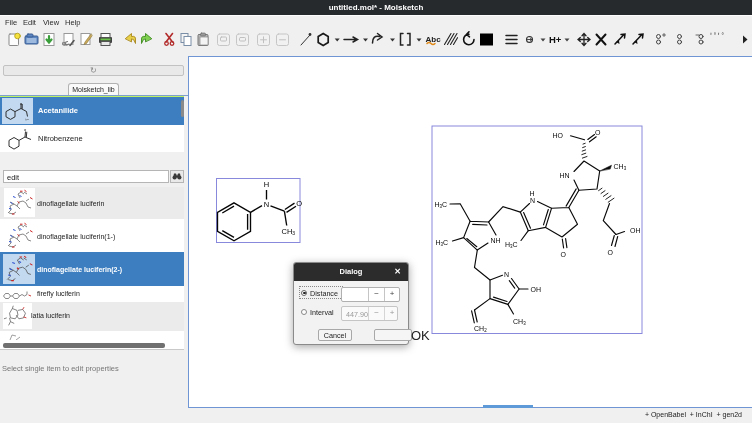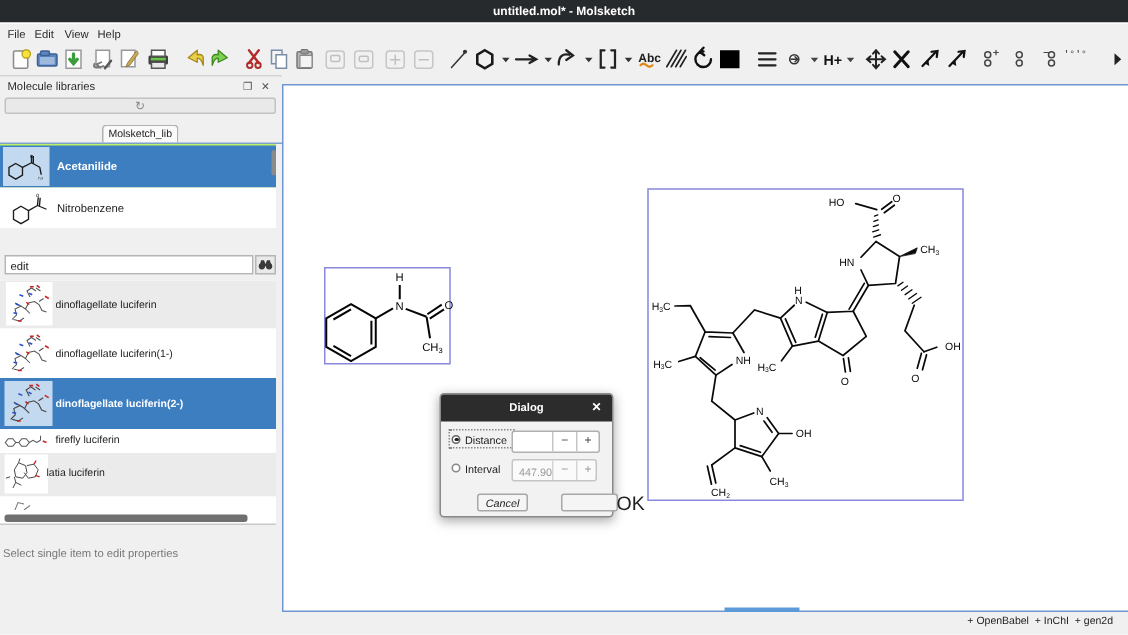--- a/index.html
+++ b/index.html
@@ -146,25 +146,20 @@
           <circle cx="701" cy="13" r="2"></circle>
           <path d="M696 6 h3" stroke-width="0.8"></path>
   </g>
   <text x="709" y="9" font-family="Liberation Mono, monospace" font-size="6.5" fill="#333">ʹ°ʹ°</text>
   <path d="M743 6.5 l4.5 4 l-4.5 4 Z" fill="#222"></path>
  </g>
 </svg>
 </div>
 <div id="sidebar" class="abs" style="left:0;top:50px;width:188px;height:358px;background:#f0f0f0;">
 
-  <div class="abs" style="left:0;top:0;width:188px;height:13px;border-top:1px solid #d5d5d5;">
-    <span class="abs phead" style="left:5px;top:2px;">Molecule libraries</span>
-    <span class="dockbtn" style="left:162px;top:2.5px;">❐</span>
-    <span class="dockbtn" style="left:174px;top:2.5px;">✕</span>
-  </div>
   <div class="abs" style="left:3px;top:15px;width:181px;height:11px;background:#e9e9e9;border:1px solid #c2c2c2;border-radius:2px;">
     <span class="abs" style="left:86px;top:0px;color:#888;font-size:8px;">↻</span>
   </div>
 
   <div class="abs" style="left:68px;top:33px;width:51px;height:12px;background:#fafafa;border:1px solid #b2b2b2;border-bottom:none;border-radius:3px 3px 0 0;font-size:7px;color:#222;text-align:center;line-height:12px;">Molsketch_lib</div>
   <div class="abs" style="left:0;top:45px;width:188px;height:1px;background:#7ea0cc;"></div>
 
   <div class="abs" style="left:0;top:46px;width:184px;height:56px;background:#bef264;">
     <div class="abs" style="left:0;top:1px;width:184px;height:28px;background:#3d7ec0;">
       <div class="abs" style="left:2px;top:1px;width:31px;height:26px;background:#c3d9ef;">
@@ -405,18 +400,18 @@
     <div class="abs" style="left:26px;top:0;width:16px;height:12.5px;border-left:1px solid #c5c5c5;text-align:center;font-size:8px;color:#444;line-height:12px;">−</div>
     <div class="abs" style="left:42px;top:0;width:15px;height:12.5px;border-left:1px solid #c5c5c5;text-align:center;font-size:8px;color:#444;line-height:12px;">+</div>
   </div>
   <div class="abs" style="left:7px;top:45.5px;width:6px;height:6px;border:1px solid #888;border-radius:50%;background:#fff;"></div>
   <span class="abs" style="left:16px;top:44.5px;font-size:7.2px;color:#222;">Interval</span>
   <div class="abs" style="left:47px;top:43px;width:57px;height:14.5px;background:#fafafa;border:1px solid #c5c5c5;border-radius:2px;">
     <span class="abs" style="left:4px;top:3px;font-size:7.2px;color:#999;">447.90</span>
     <div class="abs" style="left:26px;top:0;width:16px;height:12.5px;border-left:1px solid #d5d5d5;text-align:center;font-size:8px;color:#999;line-height:12px;">−</div>
     <div class="abs" style="left:42px;top:0;width:15px;height:12.5px;border-left:1px solid #d5d5d5;text-align:center;font-size:8px;color:#999;line-height:12px;">+</div>
   </div>
-  <div class="abs" style="left:24px;top:66px;width:34px;height:12px;background:#f5f5f5;border:1px solid #a8a8a8;border-radius:2px;text-align:center;font-size:7.2px;color:#222;line-height:11px;font-style:italic;">Cancel</div>
+  <div class="abs" style="left:24px;top:66px;width:34px;height:12px;background:#f5f5f5;border:1px solid #a8a8a8;border-radius:2px;text-align:center;font-size:7.2px;color:#222;line-height:11px;">Cancel</div>
   <div class="abs" style="left:80px;top:66px;width:21px;height:12px;background:#f5f5f5;border:1px solid #a8a8a8;border-radius:2px;text-align:center;font-size:13px;color:#222;line-height:11px;padding-left:36px;">OK</div>
 </div>
 <div id="statusbar" class="abs">
     <span style="position:absolute;right:10px;top:3px;font-size:7px;">+ OpenBabel&nbsp; + InChI&nbsp; + gen2d</span>
   </div>
 
 </body></html>

